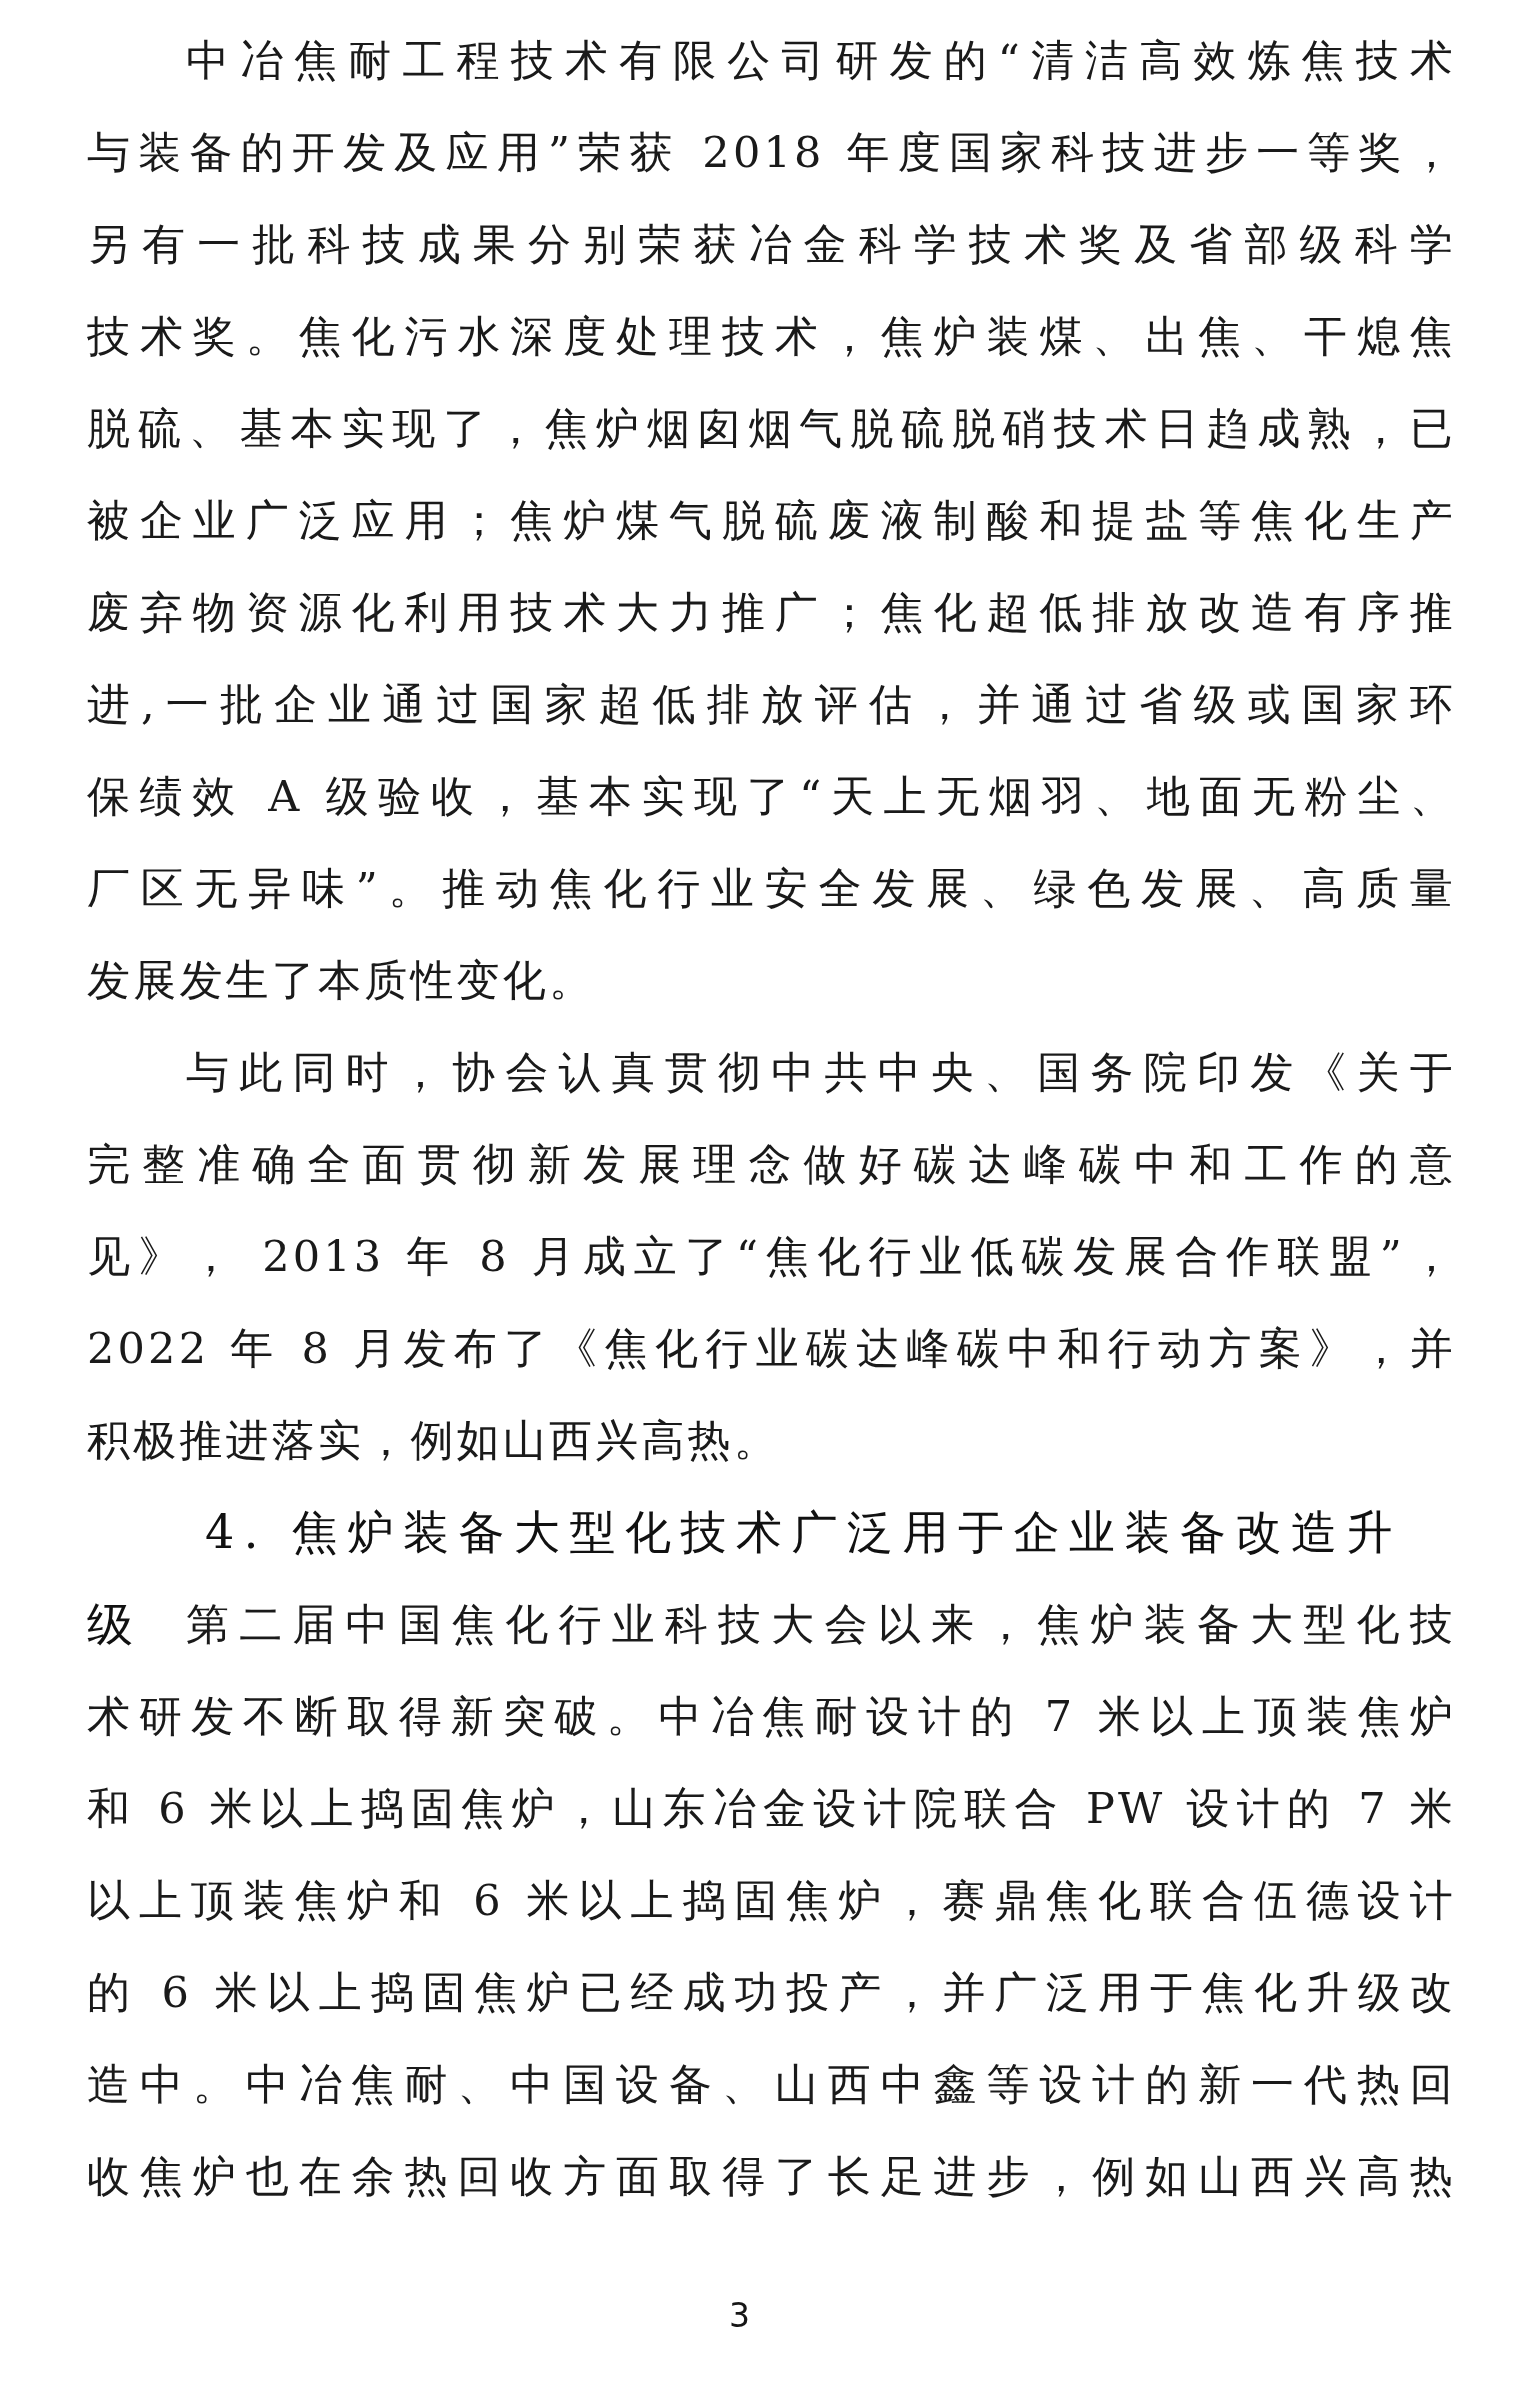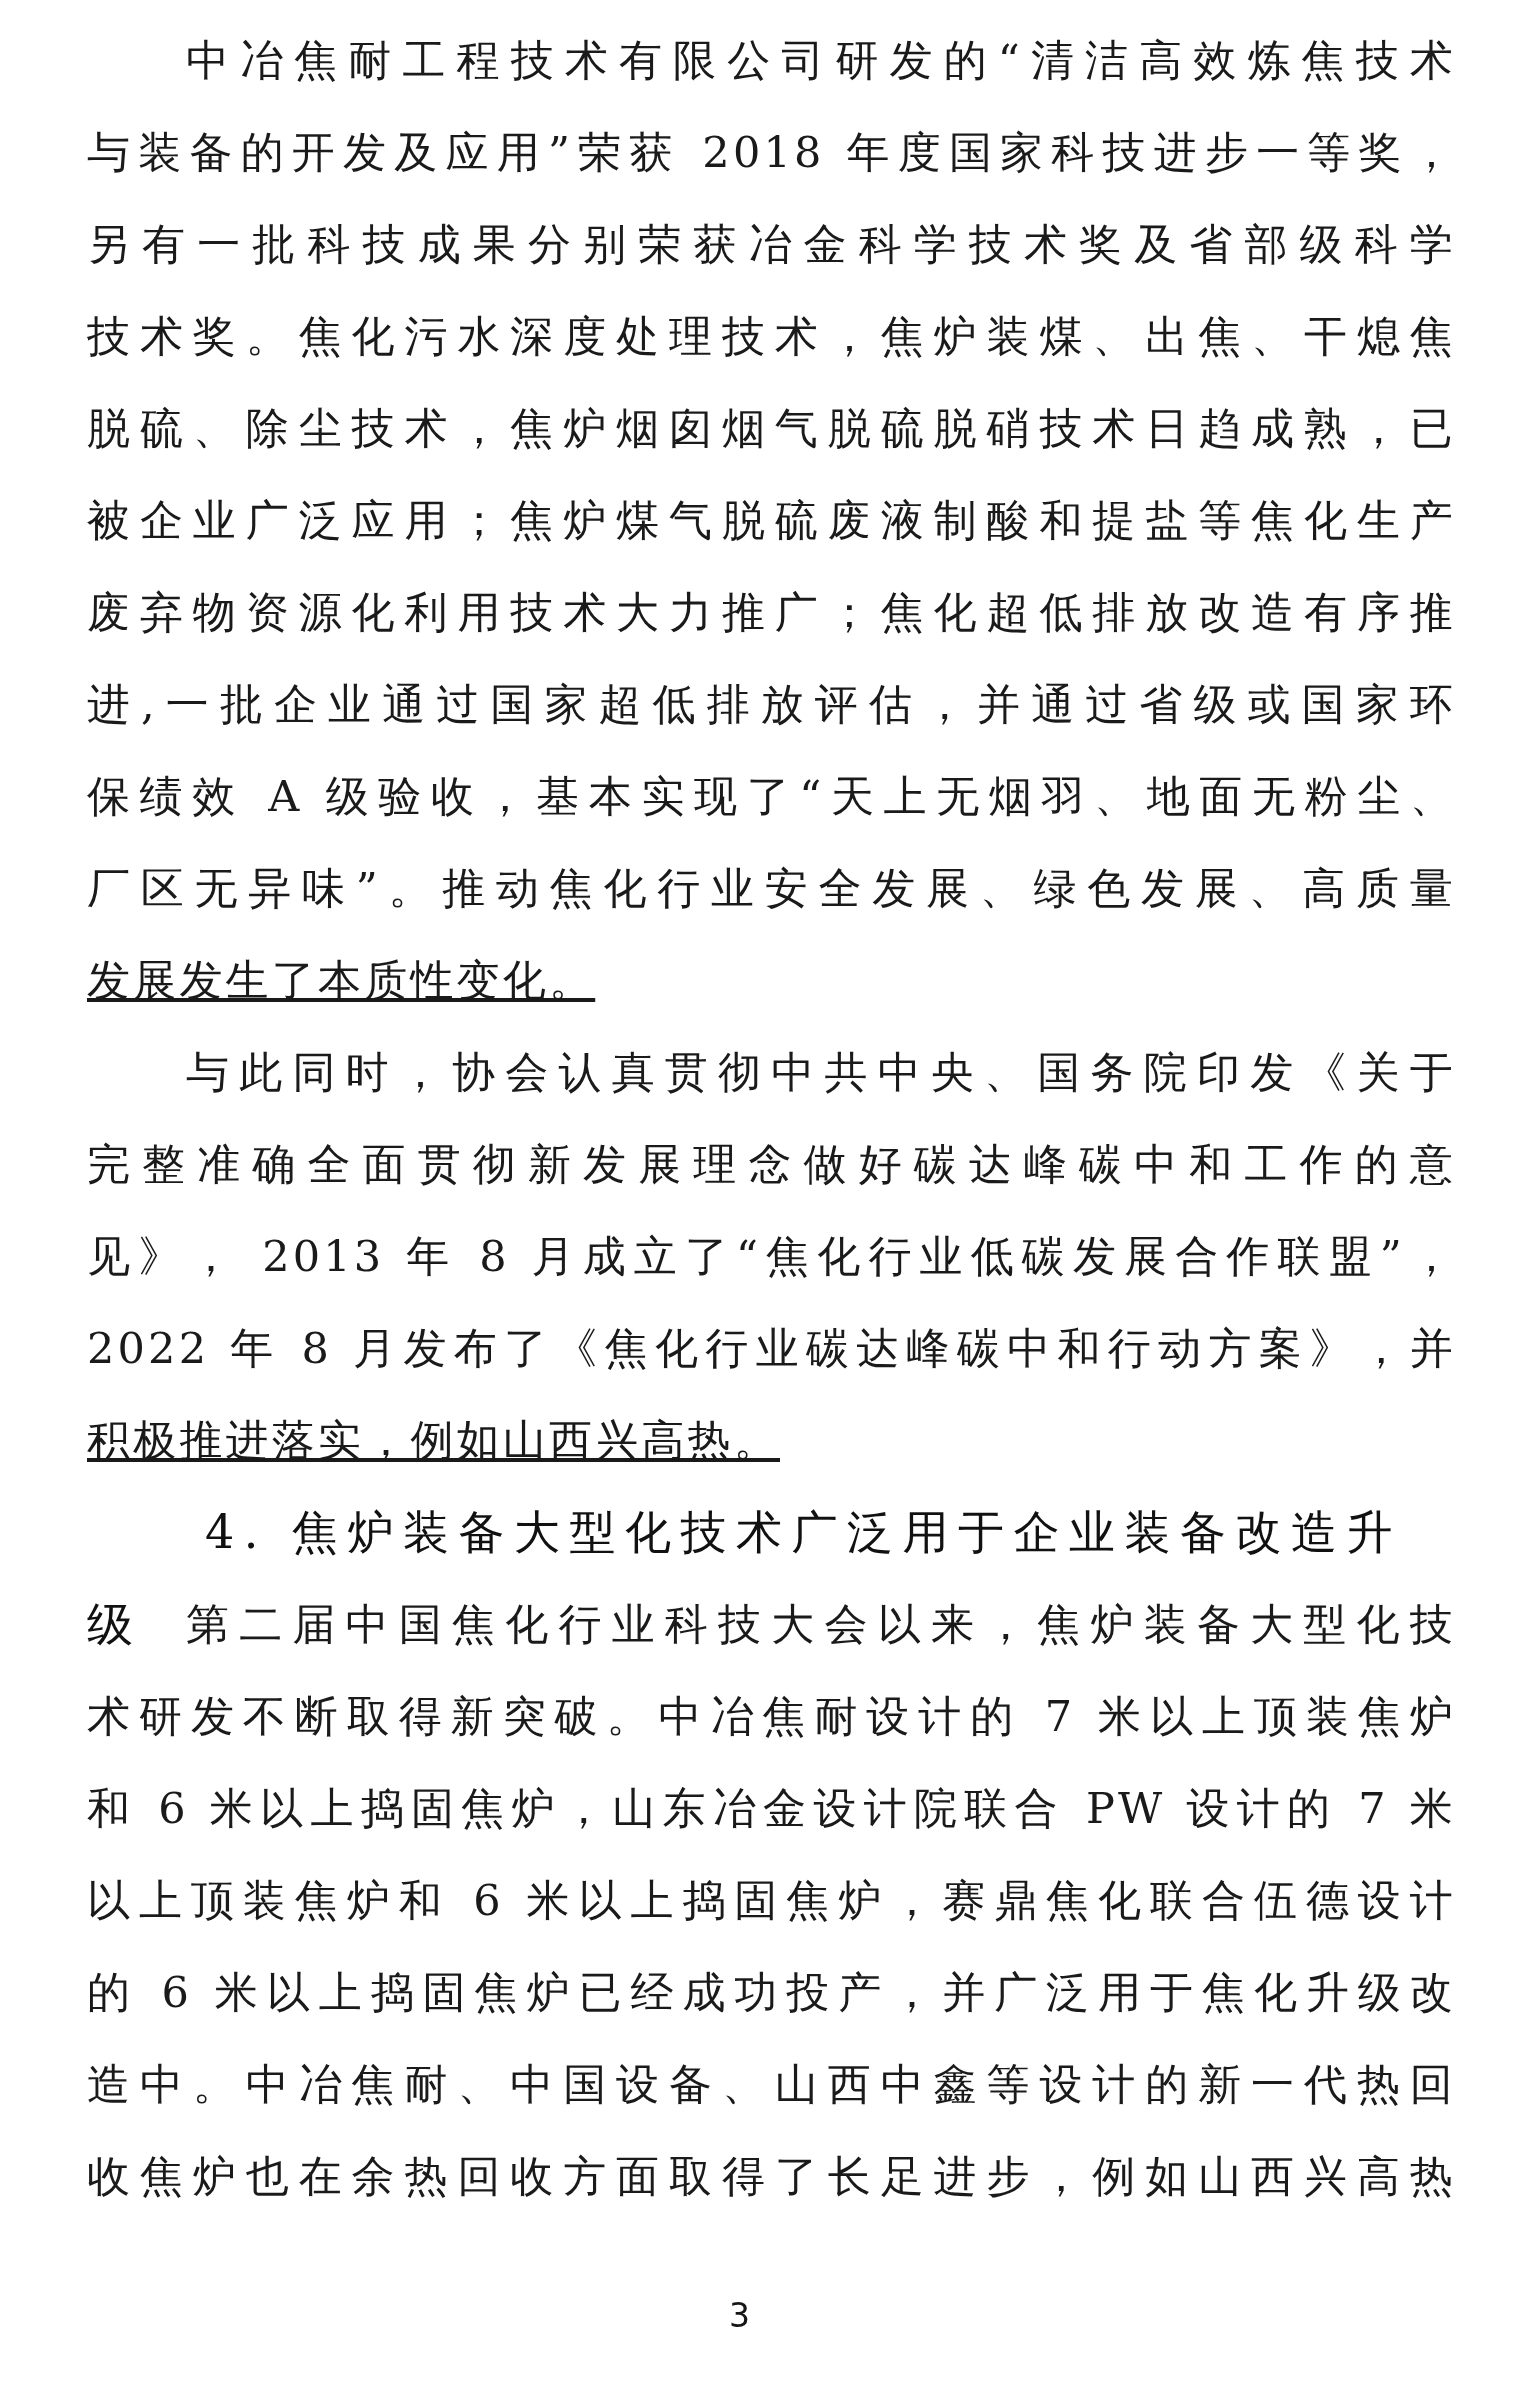--- a/index.html
+++ b/index.html
@@ -30,21 +30,20 @@
     text-align: justify;
     text-align-last: justify;
     color: #1a1a1a;
   }
   .line.indent {
     text-indent: 99px;
   }
   .line.last {
     text-align: center;
     text-align-last: left;
-    text-decoration: underline;
   }
   .line.heading {
     font-weight: 400;
     font-size: 46px;
     letter-spacing: 9.5px;
     text-indent: 118px;
     text-align: left;
     text-align-last: left;
     color: #111111;
   }
@@ -63,21 +62,21 @@
 </style>
 </head>
 <body>
 
 <div class="page">
   <div class="doc-body">
       <div class="line indent">中冶焦耐工程技术有限公司研发的“清洁高效炼焦技术</div>
       <div class="line">与装备的开发及应用”荣获 2018 年度国家科技进步一等奖，</div>
       <div class="line">另有一批科技成果分别荣获冶金科学技术奖及省部级科学</div>
       <div class="line">技术奖。焦化污水深度处理技术，焦炉装煤、出焦、干熄焦</div>
-      <div class="line">脱硫、除尘技术，焦炉烟囱烟气脱硫脱硝技术日趋成熟，已</div>
+      <div class="line">脱硫、基本实现了，焦炉烟囱烟气脱硫脱硝技术日趋成熟，已</div>
       <div class="line">被企业广泛应用；焦炉煤气脱硫废液制酸和提盐等焦化生产</div>
       <div class="line">废弃物资源化利用技术大力推广；焦化超低排放改造有序推</div>
       <div class="line">进,一批企业通过国家超低排放评估，并通过省级或国家环</div>
       <div class="line">保绩效 A 级验收，基本实现了“天上无烟羽、地面无粉尘、</div>
       <div class="line">厂区无异味”。推动焦化行业安全发展、绿色发展、高质量</div>
       <div class="line last">发展发生了本质性变化。</div>
       <div class="line indent">与此同时，协会认真贯彻中共中央、国务院印发《关于</div>
       <div class="line">完整准确全面贯彻新发展理念做好碳达峰碳中和工作的意</div>
       <div class="line">见》， 2013 年 8 月成立了“焦化行业低碳发展合作联盟”，</div>
       <div class="line">2022 年 8 月发布了《焦化行业碳达峰碳中和行动方案》，并</div>

